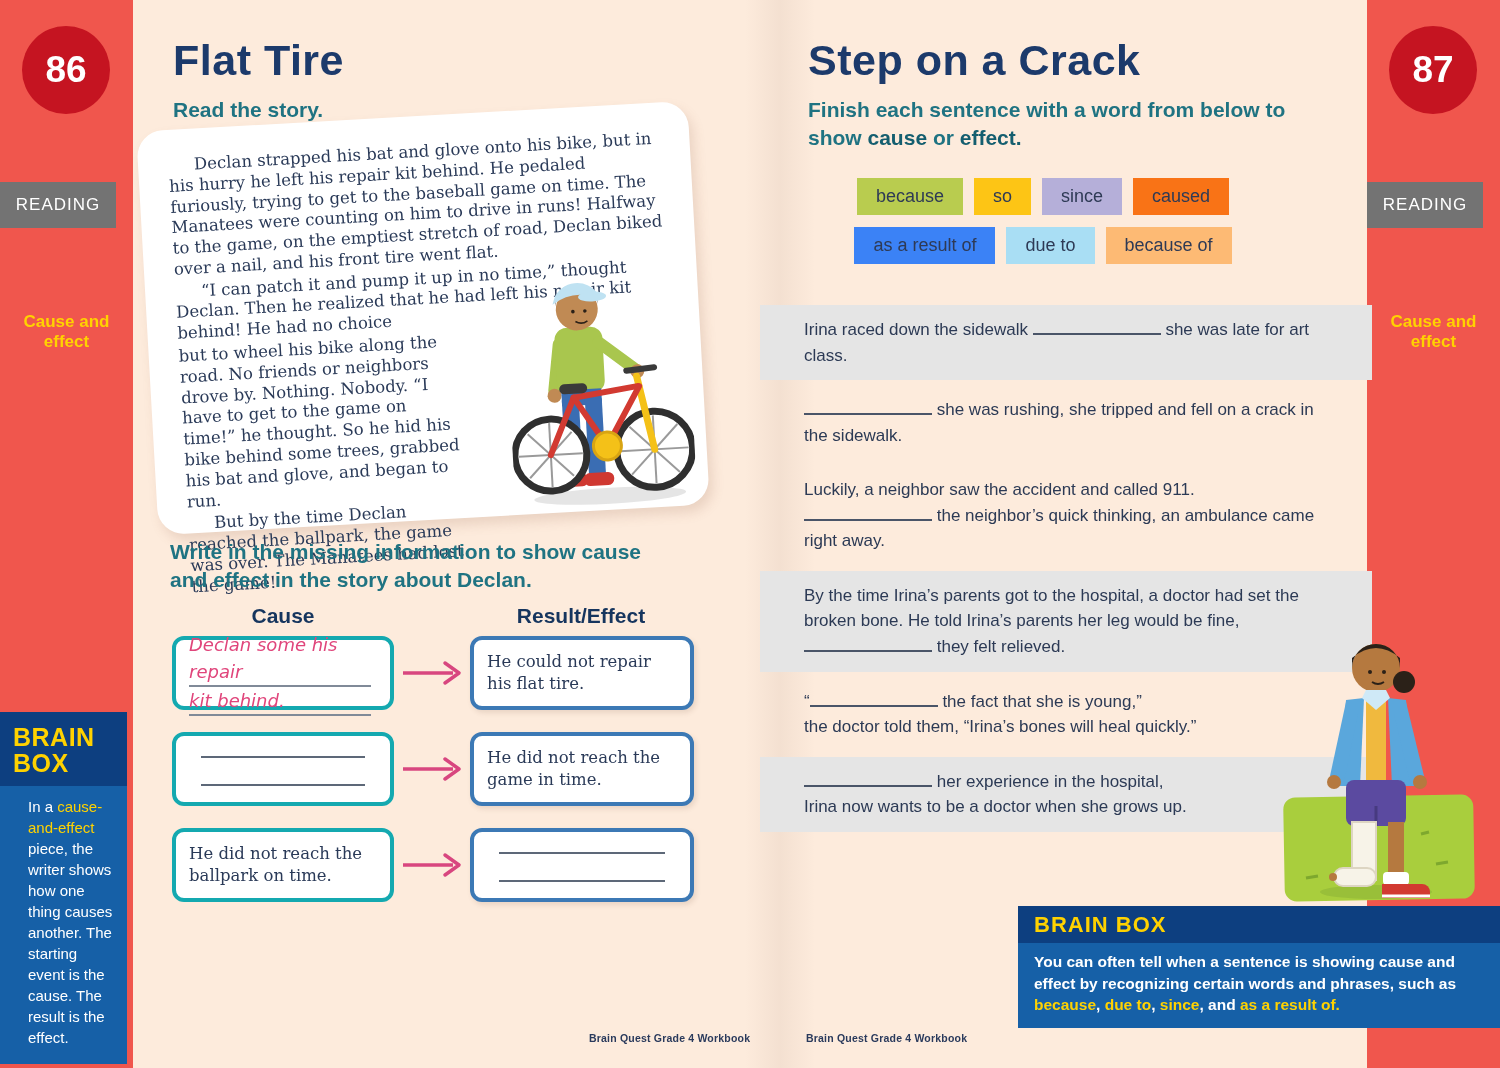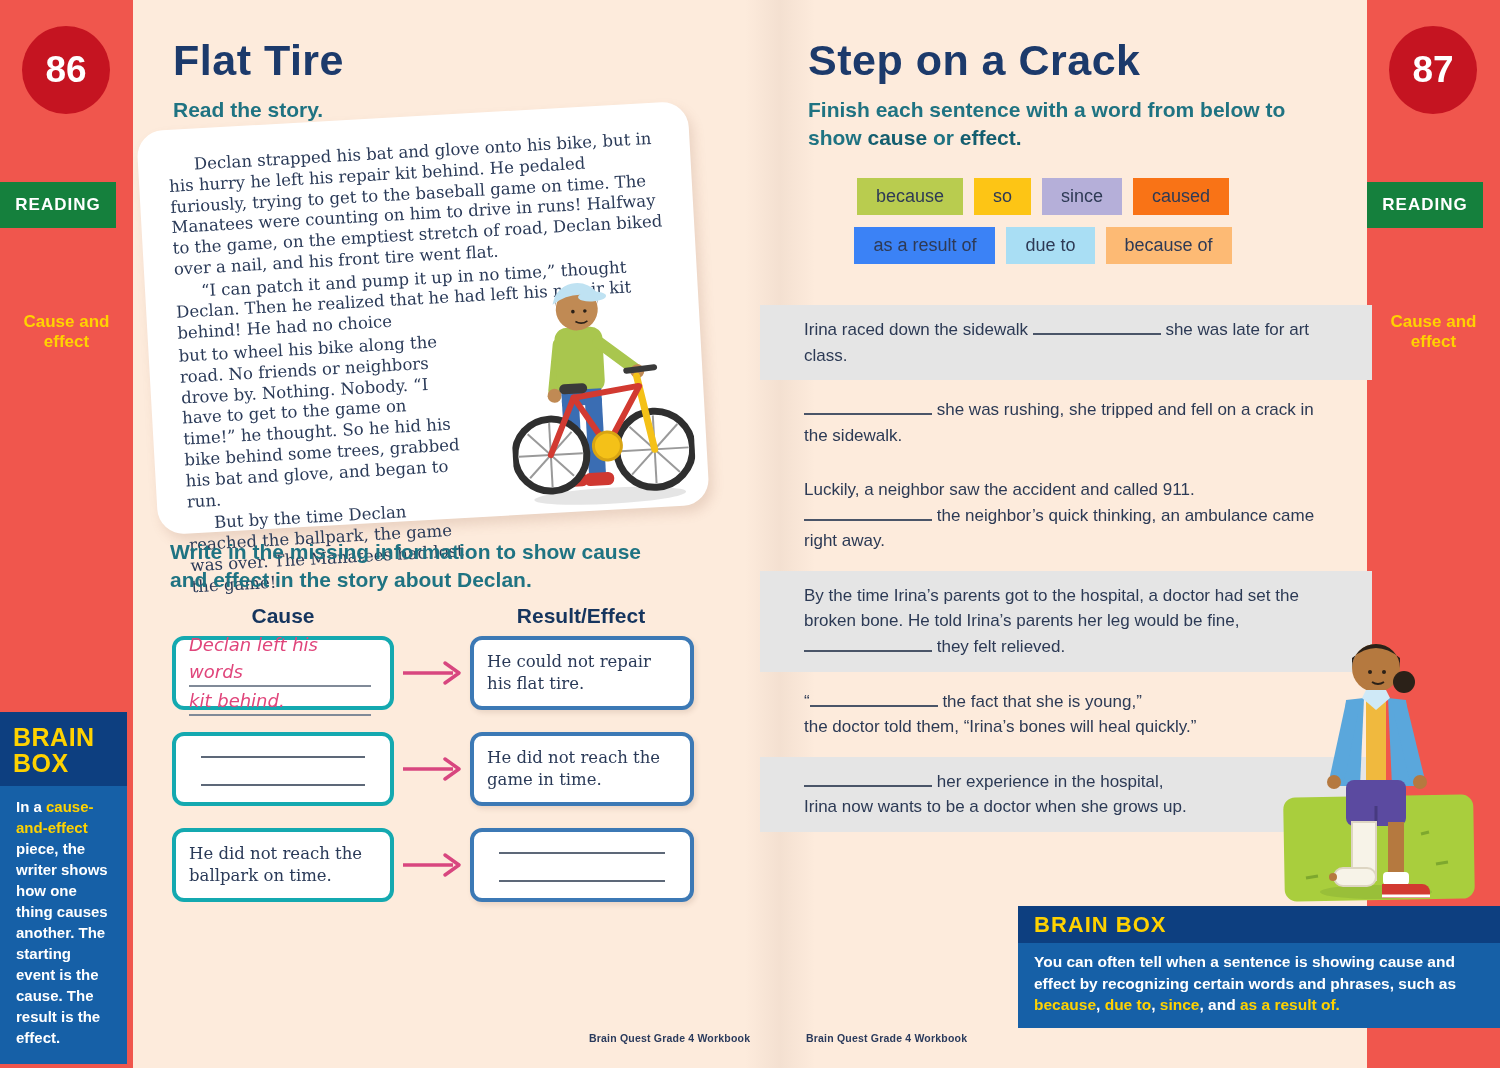--- a/index.html
+++ b/index.html
@@ -10,22 +10,22 @@
   .spread{position:absolute;left:133px;top:0;width:1234px;height:1068px;background:#fdebdc;}
   .gutter{position:absolute;left:745px;top:0;width:70px;height:1068px;pointer-events:none;
           background:linear-gradient(90deg,rgba(120,80,60,0) 0%,rgba(120,80,60,0.07) 50%,rgba(120,80,60,0) 100%);}
 
   
   .sidebar{position:absolute;top:0;width:133px;height:1068px;background:#f0564d;}
   .sidebar.left{left:0;} .sidebar.right{left:1367px;}
   .page-circle{position:absolute;width:88px;height:88px;border-radius:50%;background:#c51421;
                color:#fff;font-weight:800;font-size:37px;display:flex;align-items:center;justify-content:center;}
   .sidebar.left .page-circle{left:22px;top:26px;} .sidebar.right .page-circle{left:22px;top:26px;}
-  .section-band{position:absolute;left:0;top:182px;width:116px;height:46px;background:#15803d;color:#fff;
-                display:flex;align-items:center;justify-content:center;font-weight:700;font-size:17px;
+  .section-band{position:absolute;left:0;top:182px;width:116px;height:46px;background:#737373;color:#fff;
+                display:flex;align-items:center;justify-content:center;font-weight:400;font-size:17px;
                 letter-spacing:1px;}
   .topic-label{position:absolute;left:0;top:312px;width:133px;text-align:center;color:#ffd200;
                font-weight:800;font-size:17px;line-height:1.2;}
 
   
   .page-title{position:absolute;font-size:43px;font-weight:800;color:#1c3a6b;letter-spacing:0.5px;}
   .instr{position:absolute;font-size:21px;font-weight:600;color:#1f7382;line-height:1.32;}
   .instr .hl{font-weight:800;color:#145e6f;}
 
   
@@ -49,21 +49,21 @@
   .ce-text{font-family:"DejaVu Serif",serif;font-size:16.5px;line-height:1.35;color:#2a3a58;}
   .hand-line{font-family:"DejaVu Sans",sans-serif;font-style:italic;color:#e0457b;font-size:18px;
              line-height:27px;border-bottom:2px solid #808a98;width:97%;}
   .blank-stack{display:flex;flex-direction:column;gap:26px;padding-top:4px;}
   .write-line{width:87%;margin:0 auto;border-bottom:2px solid #5d6878;height:0;}
 
   
   .brain-box-l{position:absolute;left:0;top:712px;width:127px;background:#1660a7;}
   .bb-head-l{background:#0d3f80;color:#ffd200;font-weight:800;font-size:25px;line-height:1.05;
              padding:12px 12px 9px 13px;letter-spacing:0.5px;}
-  .bb-body-l{padding:10px 13px 16px 16px;color:#fff;font-weight:700;font-size:15px;line-height:1.4;}
+  .bb-body-l{padding:10px 13px 16px 28px;color:#fff;font-weight:400;font-size:15px;line-height:1.4;}
   .bb-body-l .hl{color:#ffd200;}
 
   
   .word-bank{position:absolute;left:808px;top:178px;width:470px;}
   .chip-row{display:flex;justify-content:center;gap:11px;margin-bottom:12px;}
   .chip{padding:8px 19px;font-size:18px;color:#2e3a55;text-align:center;white-space:nowrap;}
 
   
   .sentence-list{position:absolute;left:760px;top:305px;width:612px;}
   .strip{box-sizing:border-box;padding:12px 34px 12px 44px;margin-bottom:5px;font-size:17px;
@@ -163,21 +163,21 @@
   </div>
 
   <div class="instr" style="left:170px;top:538px;width:478px;">Write in the missing information to show cause and effect in the story about Declan.</div>
 
   <div class="col-header" style="left:172px;width:222px;">Cause</div>
   <div class="col-header" style="left:469px;width:224px;">Result/Effect</div>
 
   <div class="ce-rows">
       <div class="ce-row">
         <div class="ce-box ce-left">
-          <div class="hand-line">Declan left his words</div>
+          <div class="hand-line">Declan some his repair</div>
           <div class="hand-line">kit behind.</div>
         </div>
         <div class="ce-arrow">
           <svg width="62" height="26" viewBox="0 0 62 26">
             <line x1="2" y1="13" x2="52" y2="13" stroke="#d8467f" stroke-width="3.5"></line>
             <polyline points="44,3 58,13 44,23" fill="none" stroke="#d8467f" stroke-width="3.5" stroke-linecap="round" stroke-linejoin="round"></polyline>
           </svg>
         </div>
         <div class="ce-box ce-right">
           <div class="ce-text">He could not repair his flat tire.</div>

